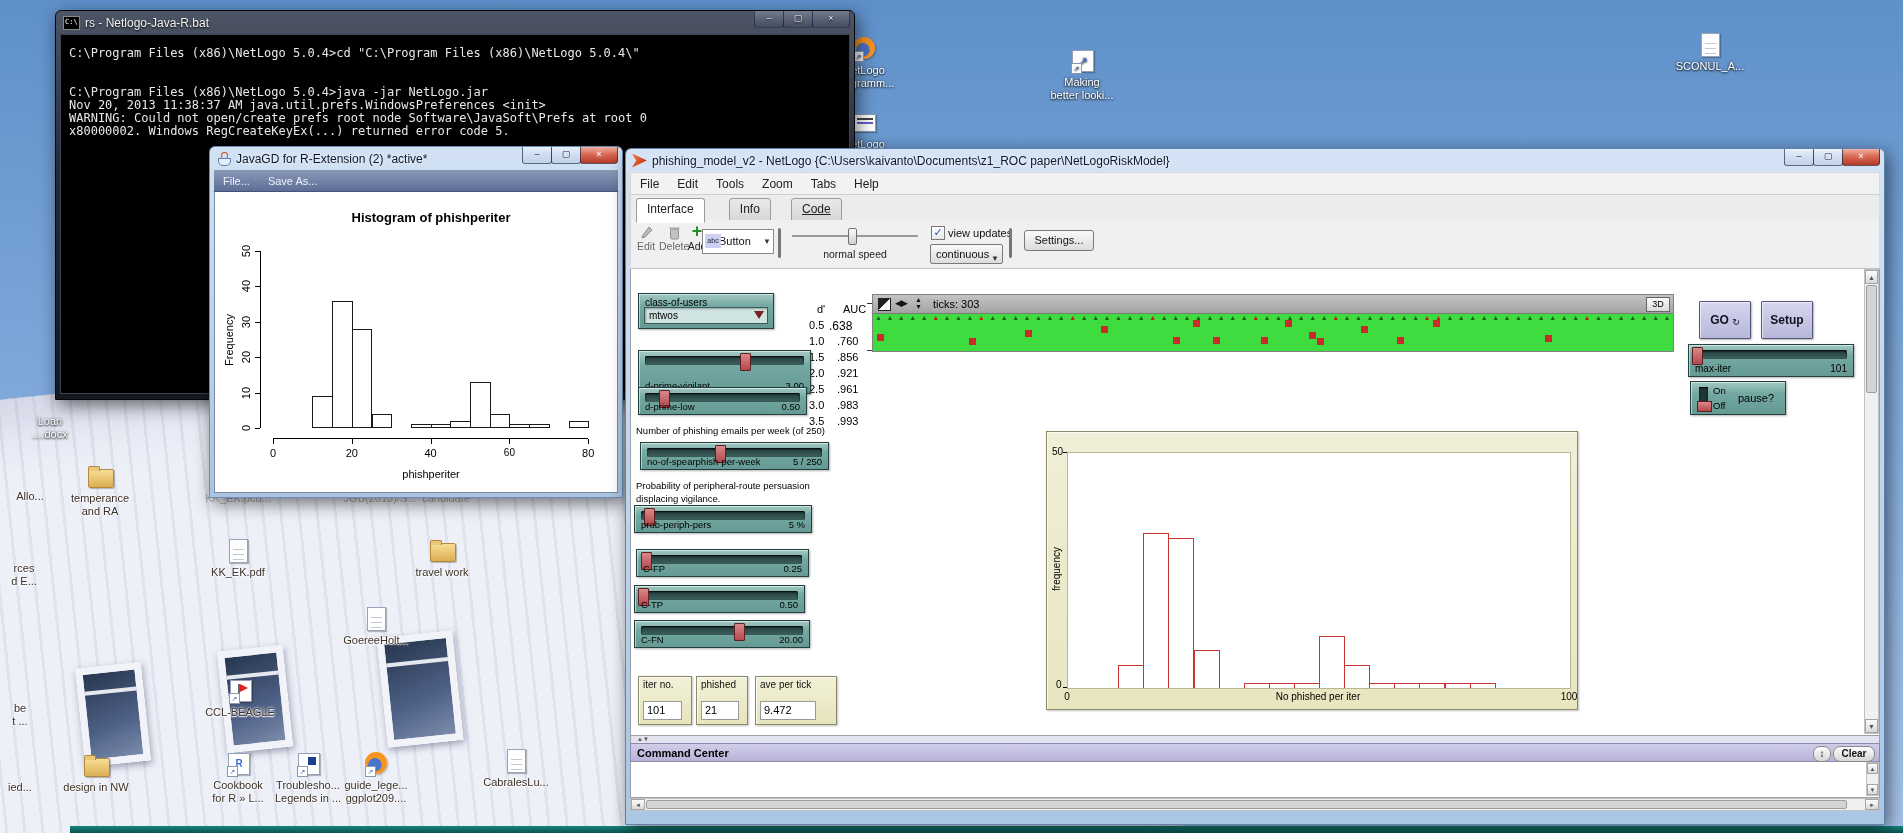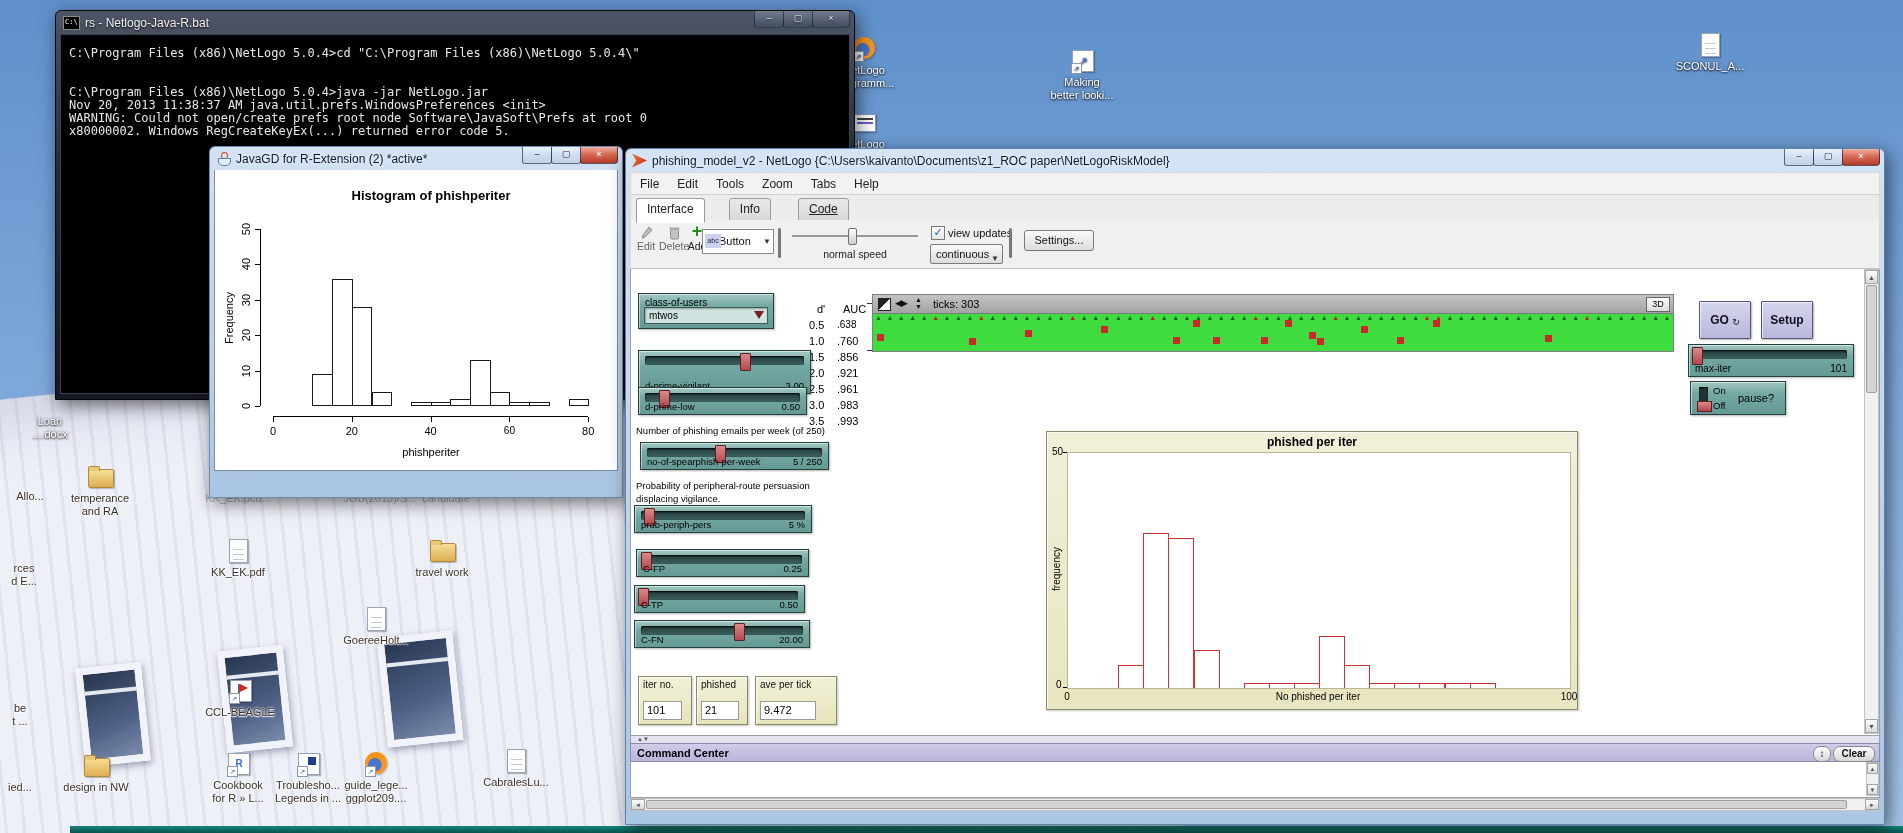--- a/index.html
+++ b/index.html
@@ -361,20 +361,24 @@
             <b></b>
             <i></i>
           </span>
         <span>JavaGD for R-Extension (2) *active*</span>
         <span class="tbtns">
           <span class="tbtn">–</span>
           <span class="tbtn">▢</span>
           <span class="tbtn close">×</span>
         </span>
       </div>
+      <div id="jgd-menubar">
+          <span>File...</span>
+          <span>Save As...</span>
+        </div>
       <div id="jgd-content">
         <div id="jgd-canvas">
             <div class="abs" style="left: 45px; top: 59px; width: 1px; height: 177px; background: rgb(0, 0, 0);"></div>
             <div class="abs" style="left: 58px; top: 246px; width: 315.2px; height: 1px; background: rgb(0, 0, 0);"></div>
             <div class="abs" style="left: 40px; top: 236px; width: 5px; height: 1px; background: rgb(0, 0, 0);"></div>
             <span class="alab vrot" style="left: 31px; top: 236px; font-size: 11px;">0</span>
             <div class="abs" style="left: 40px; top: 200.6px; width: 5px; height: 1px; background: rgb(0, 0, 0);"></div>
             <span class="alab vrot" style="left: 31px; top: 200.6px; font-size: 11px;">10</span>
             <div class="abs" style="left: 40px; top: 165.2px; width: 5px; height: 1px; background: rgb(0, 0, 0);"></div>
             <span class="alab vrot" style="left: 31px; top: 165.2px; font-size: 11px;">20</span>
@@ -429,21 +433,21 @@
           <span>File</span>
           <span>Edit</span>
           <span>Tools</span>
           <span>Zoom</span>
           <span>Tabs</span>
           <span>Help</span>
         </div>
       <div id="nl-tabbar">
           <span class="nl-tab active" style="left: 5px;">Interface</span>
           <span class="nl-tab" style="left: 97.8px;">Info</span>
-          <span class="nl-tab" style="left: 167px; text-decoration: underline;">Code</span>
+          <span class="nl-tab" style="left: 160px; text-decoration: underline;">Code</span>
         </div>
 
       <div id="nl-toolbar">
         <div class="tool-ico" style="left:4px;top:6px;">
           <svg width="13" height="14" viewBox="0 0 13 14">
               <path d="M9 1 L12 4 L5 11 L2 12 L3 9 Z" fill="#b9b9b9" stroke="#8f8f8f"></path>
             </svg>
           <span>Edit</span>
         </div>
         <div class="tool-ico" style="left:28px;top:6px;width:30px;">
@@ -481,21 +485,21 @@
 
         <div class="nlw" id="nl-chooser" style="left:7px;top:24px;width:136px;height:36px;">
           <span class="clab">class-of-users</span>
           <span class="cbox"><span>mtwos</span><span class="ctri"></span></span>
         </div>
 
         <div id="dprime-table">
             <span class="alab" style="left: 186px; top: 34px; font-size: 11px;">d'</span>
             <span class="alab" style="left: 212px; top: 34px; font-size: 11px;">AUC</span>
             <span class="alab" style="left: 178px; top: 50px; font-size: 11px;">0.5</span>
-            <span class="alab" style="left: 206px; top: 50px; font-size: 10px;">.638</span>
+            <span class="alab" style="left: 198px; top: 50px; font-size: 12px;">.638</span>
             <span class="alab" style="left: 178px; top: 66px; font-size: 11px;">1.0</span>
             <span class="alab" style="left: 206px; top: 66px; font-size: 11px;">.760</span>
             <span class="alab" style="left: 178px; top: 82px; font-size: 11px;">1.5</span>
             <span class="alab" style="left: 206px; top: 82px; font-size: 11px;">.856</span>
             <span class="alab" style="left: 178px; top: 98px; font-size: 11px;">2.0</span>
             <span class="alab" style="left: 206px; top: 98px; font-size: 11px;">.921</span>
             <span class="alab" style="left: 178px; top: 114px; font-size: 11px;">2.5</span>
             <span class="alab" style="left: 206px; top: 114px; font-size: 11px;">.961</span>
             <span class="alab" style="left: 178px; top: 130px; font-size: 11px;">3.0</span>
             <span class="alab" style="left: 206px; top: 130px; font-size: 11px;">.983</span>
@@ -694,21 +698,20 @@
         </div>
         <div class="nlw" id="nl-switch" style="left:1059px;top:112px;width:96px;height:34px;">
           <div class="slot"></div>
           <div class="shandle"></div>
           <span class="on">On</span>
           <span class="off">Off</span>
           <span class="swname">pause?</span>
         </div>
 
         <div class="abs" id="nl-plot" style="left:415px;top:162px;width:530px;height:277px;">
-          <div class="pt">phished per iter</div>
           <div id="nl-plot-area">
               <div class="nlbar" style="left: 50.2px; width: 26.1px; bottom: 0px; height: 23.5px;"></div>
               <div class="nlbar" style="left: 75.3px; width: 26.1px; bottom: 0px; height: 155.1px;"></div>
               <div class="nlbar" style="left: 100.4px; width: 26.1px; bottom: 0px; height: 150.4px;"></div>
               <div class="nlbar" style="left: 125.5px; width: 26.1px; bottom: 0px; height: 37.6px;"></div>
               <div class="nlbar" style="left: 175.7px; width: 26.1px; bottom: 0px; height: 4.7px;"></div>
               <div class="nlbar" style="left: 200.8px; width: 26.1px; bottom: 0px; height: 4.7px;"></div>
               <div class="nlbar" style="left: 225.9px; width: 26.1px; bottom: 0px; height: 4.7px;"></div>
               <div class="nlbar" style="left: 251px; width: 26.1px; bottom: 0px; height: 51.7px;"></div>
               <div class="nlbar" style="left: 276.1px; width: 26.1px; bottom: 0px; height: 23.5px;"></div>

